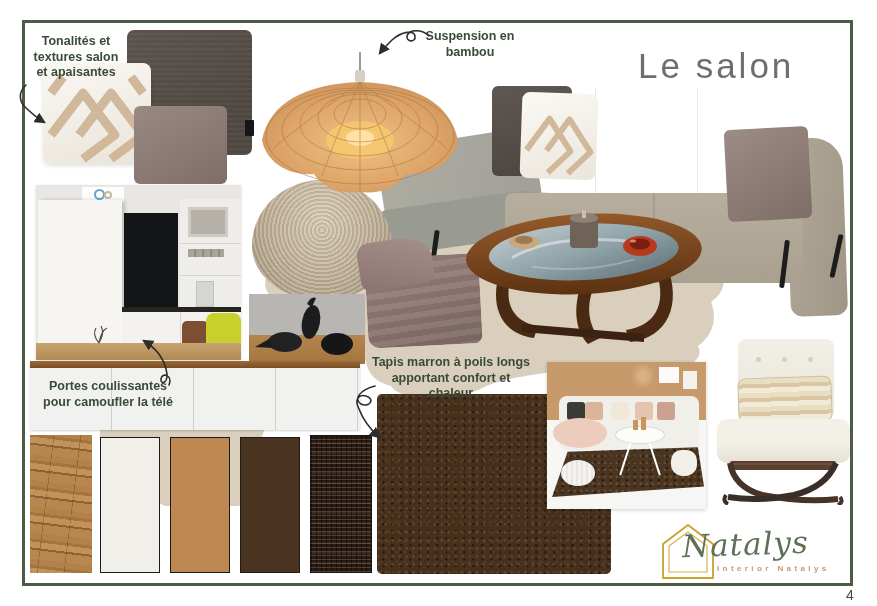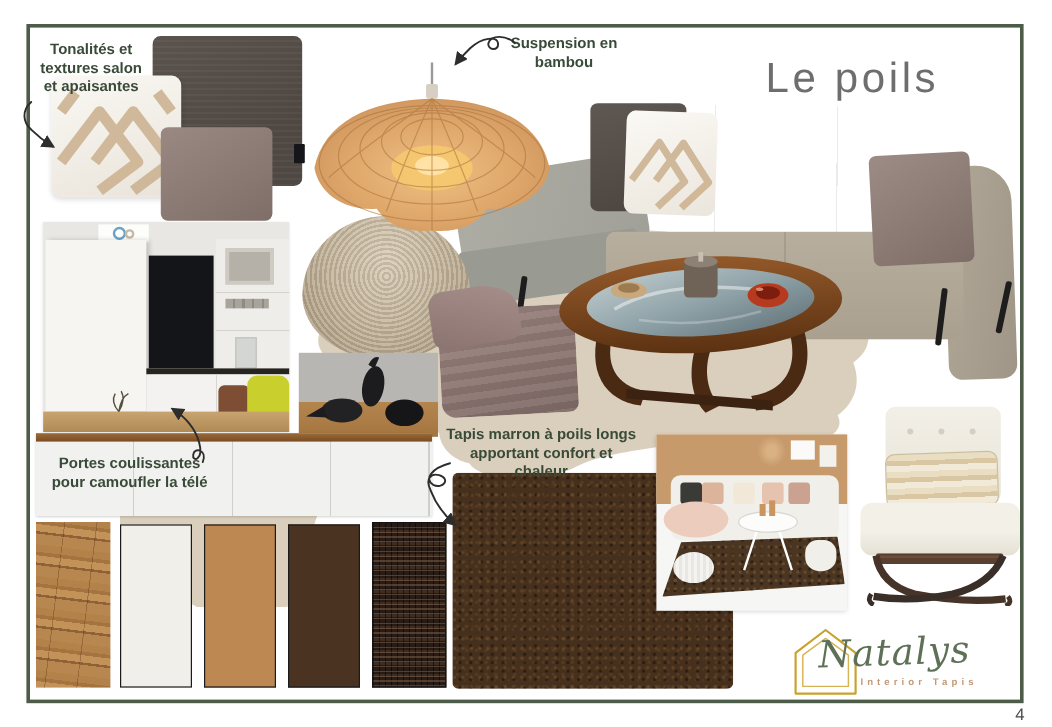--- a/index.html
+++ b/index.html
@@ -185,21 +185,21 @@
     <defs>
   <marker id="ah" viewBox="0 0 10 10" refX="8" refY="5" markerWidth="7" markerHeight="7" orient="auto">
     <path d="M0,0 L10,5 L0,10 z" fill="#2d2d2d"></path>
   </marker>
 </defs>
   </svg>
 
 <div class="abs frame z5"></div>
 <div class="abs page-num z6">4</div>
 
-<div class="abs title z3">Le poils</div>
+<div class="abs title z3">Le salon</div>
 
 <svg class="abs blob-main z1" viewBox="0 0 490 214">
   <path fill="#d9cfbc" d="M108,54 C128,30 155,22 182,19 C210,8 240,6 262,9 C290,4 320,6 342,12 C372,15 400,18 412,24 C445,32 473,38 476,50 C484,62 486,74 482,86 C487,100 480,110 471,116 C478,134 472,150 458,160 C464,172 452,180 436,182 C424,190 406,191 396,187 C370,193 336,191 318,185 C292,189 258,193 240,203 C224,211 204,214 190,210 C174,213 157,209 151,200 C137,197 127,187 126,175 C113,165 107,151 106,135 C81,139 56,133 46,119 C26,113 19,97 31,85 C51,71 81,58 108,54 Z"></path>
 </svg>
 <div class="abs blob-swatch z1"></div>
 
 <div class="abs pillow-dark-tl z2">
   <div class="abs pillow-tag"></div>
 </div>
 <div class="abs pillow-white-tl z3">
@@ -405,14 +405,14 @@
 <div class="abs swatch sw-camel z4"></div>
 <div class="abs swatch sw-brown z4"></div>
 <div class="abs sw-woven z4"></div>
 
 <div class="abs logo z7">
   <svg class="abs" style="left:0;top:4px" width="56" height="60" viewBox="0 0 56 60">
     <path d="M28,3 L53,22 L53,56 L3,56 L3,22 Z" fill="none" stroke="#c9a22c" stroke-width="1.8" stroke-linejoin="round"></path>
     <path d="M28,10 L47,24 L47,50 L9,50 L9,24 Z" fill="none" stroke="#d6b453" stroke-width="1.2" stroke-linejoin="round"></path>
   </svg>
   <div class="abs logo-script">Natalys</div>
-  <div class="abs logo-sub">Interior Tapis</div>
+  <div class="abs logo-sub">Interior Natalys</div>
 </div>
 
 </body></html>

